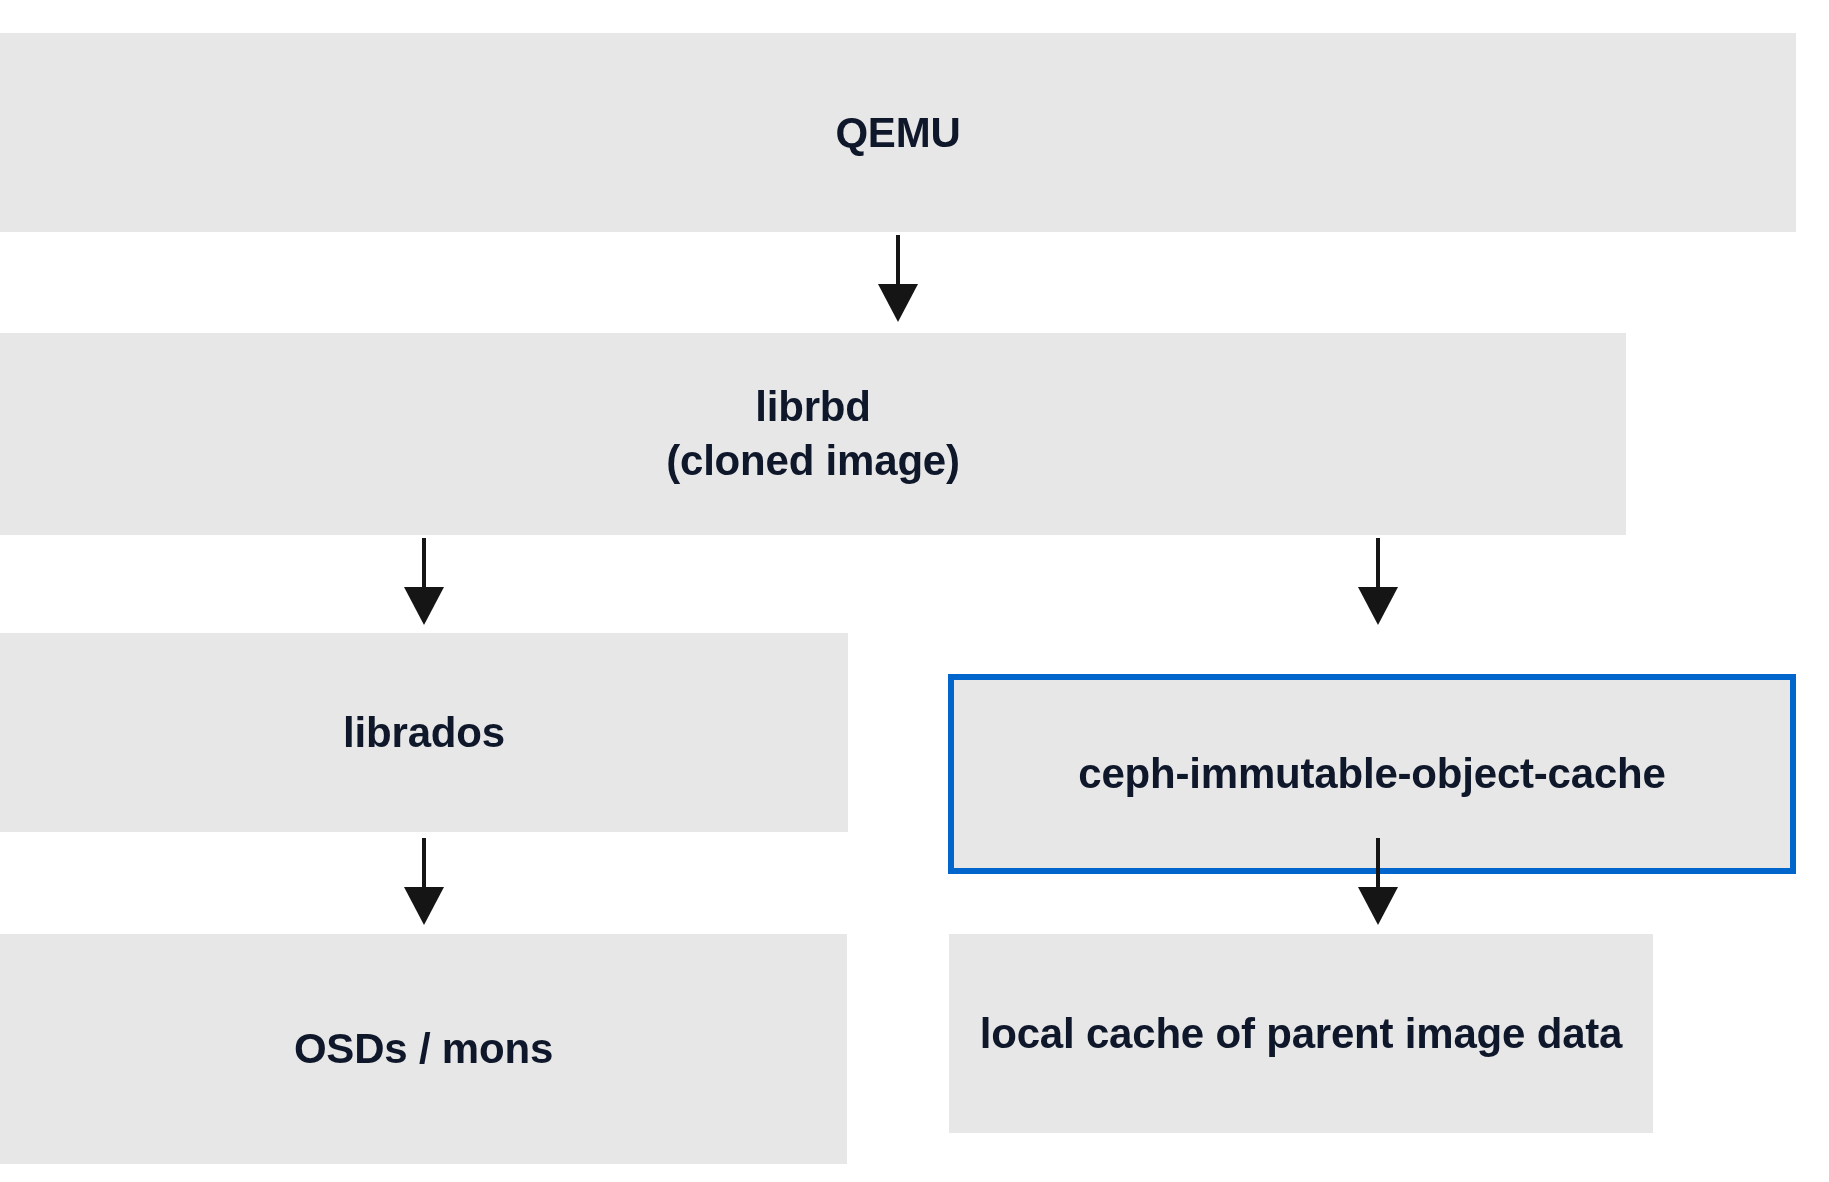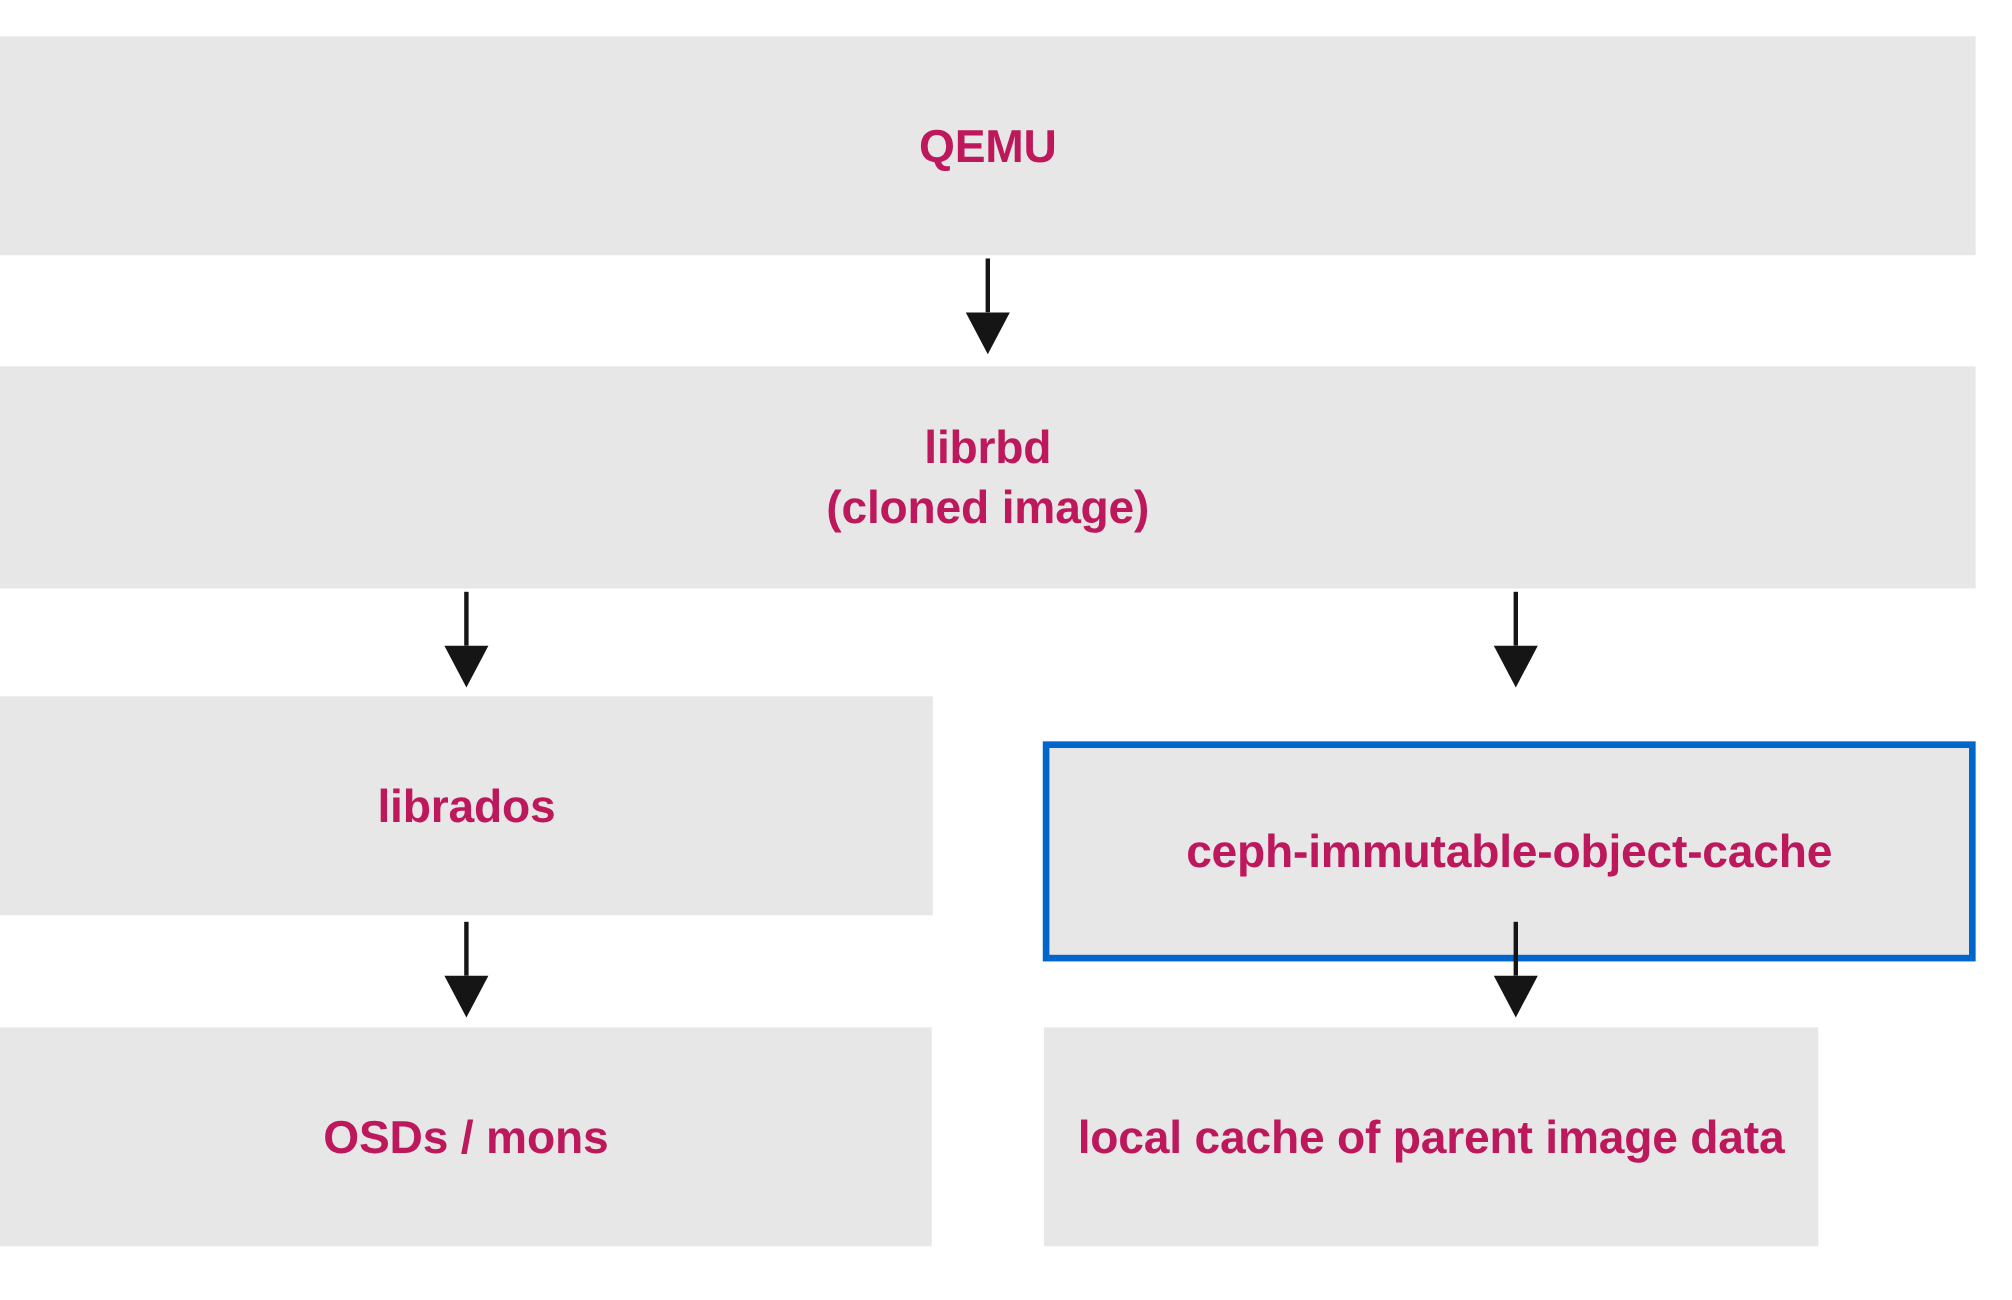--- a/index.html
+++ b/index.html
@@ -18,37 +18,37 @@
     overflow: hidden;
   }
   .node {
     position: absolute;
     box-sizing: border-box;
     background: #e7e7e7;
     display: flex;
     align-items: center;
     justify-content: center;
     text-align: center;
-    color: #be185d;
+    color: #0f172a;
     font-size: 42px;
     font-weight: 700;
     line-height: 1.28;
     letter-spacing: -0.2px;
     white-space: pre-line;
   }
   .node.highlight {
     border: 6px solid #0066cc;
     margin-top: 40px;
   }
   
   #node-qemu        { left: 0px;   top: 33px;  width: 1796px; height: 199px; }
-  #node-librbd      { left: 0px;   top: 333px; width: 1796px; height: 202px; }
+  #node-librbd      { left: 0px;   top: 333px; width: 1626px; height: 202px; }
   #node-librados    { left: 0px;   top: 633px; width: 848px;  height: 199px; }
   #node-cache       { left: 948px; top: 634px; width: 848px;  height: 200px; }
-  #node-osds        { left: 0px;   top: 934px; width: 847px;  height: 199px; }
+  #node-osds        { left: 0px;   top: 934px; width: 847px;  height: 230px; }
   #node-localcache  { left: 949px; top: 934px; width: 704px;  height: 199px; }
 
   
   .arrow {
     position: absolute;
     width: 40px;
   }
   .arrow .shaft {
     position: absolute;
     left: 18px;

